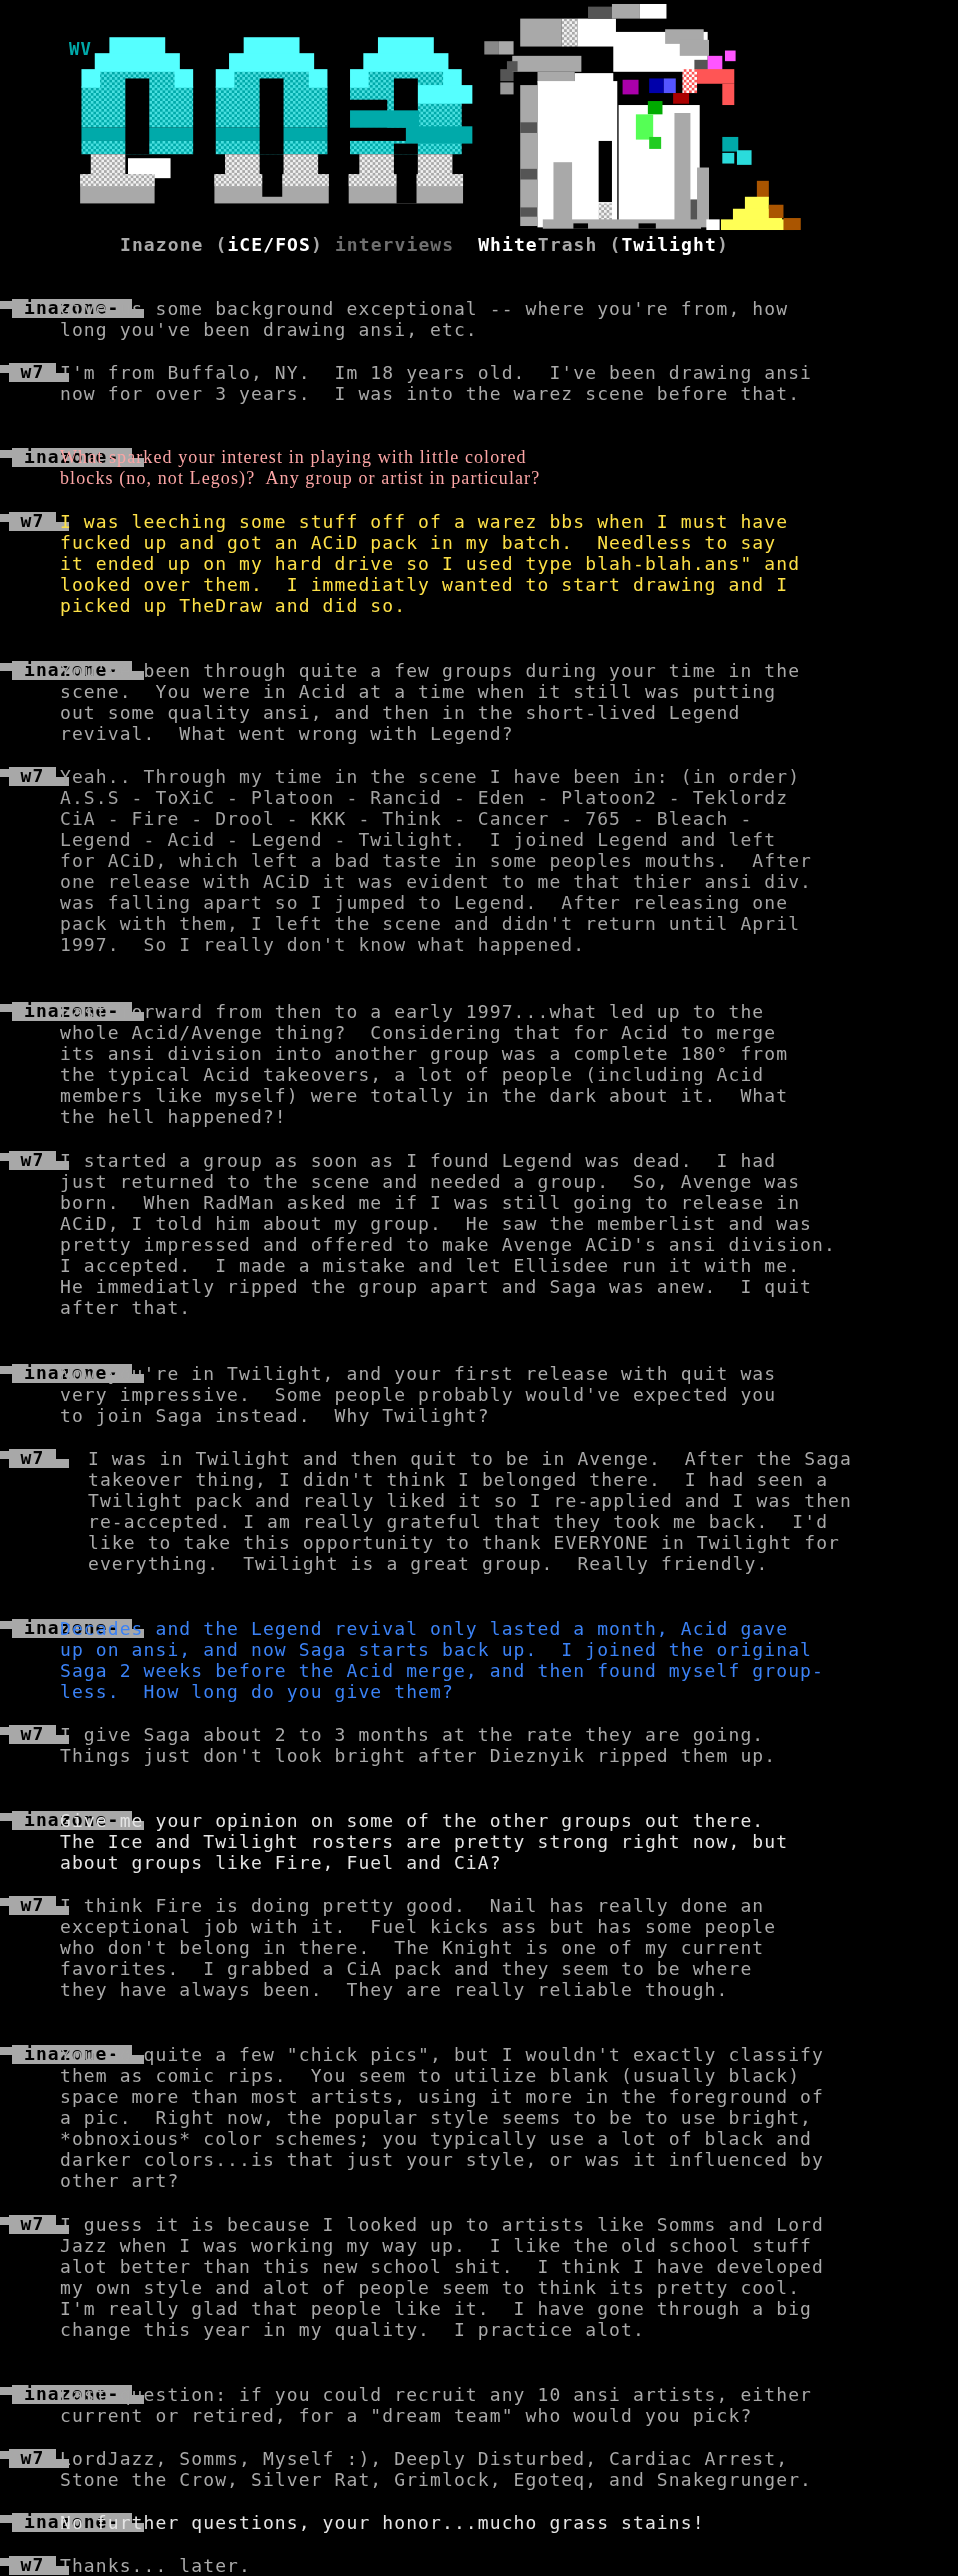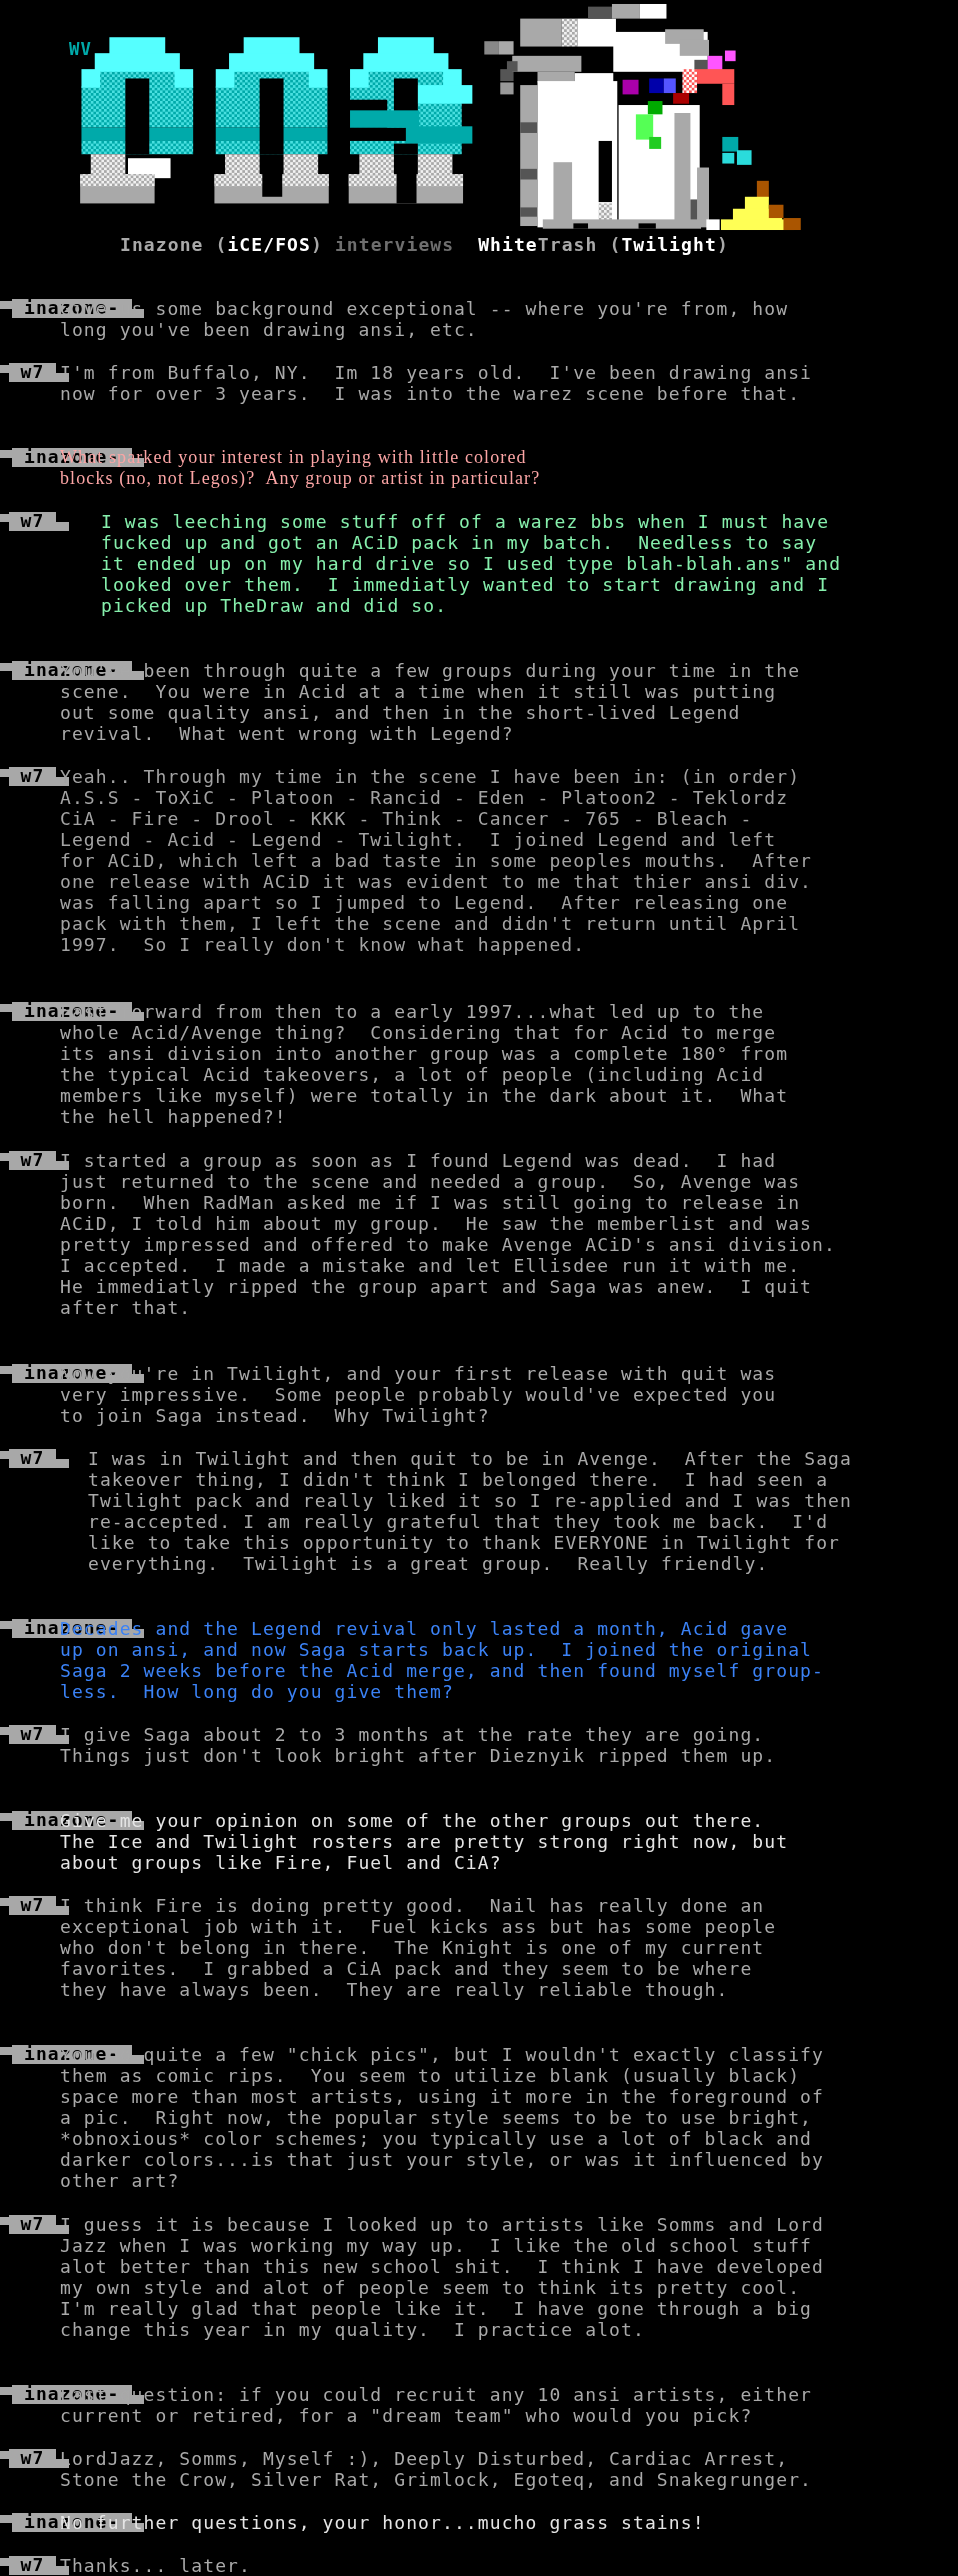--- a/index.html
+++ b/index.html
@@ -208,21 +208,21 @@
     <pre class="txt" style="color: rgb(169, 169, 169);">I'm from Buffalo, NY.  Im 18 years old.  I've been drawing ansi
 now for over 3 years.  I was into the warez scene before that.</pre>
   </div>
   <div class="msg" style="top:447px">
     <div class="badge b-q" style="color: rgb(0, 0, 0); background: rgb(168, 168, 168);">inazone-</div>
     <pre class="txt" style="color: #fca5a5; font-family: Liberation Serif, serif;">What sparked your interest in playing with little colored
 blocks (no, not Legos)?  Any group or artist in particular?</pre>
   </div>
   <div class="msg" style="top:511px">
     <div class="badge b-a" style="color: rgb(0, 0, 0); background: rgb(168, 168, 168);">w7</div>
-    <pre class="txt" style="color: #86efac; margin-left: 41px;">I was leeching some stuff off of a warez bbs when I must have
+    <pre class="txt" style="color: #fde047;">I was leeching some stuff off of a warez bbs when I must have
 fucked up and got an ACiD pack in my batch.  Needless to say
 it ended up on my hard drive so I used type blah-blah.ans" and
 looked over them.  I immediatly wanted to start drawing and I
 picked up TheDraw and did so.</pre>
   </div>
   <div class="msg" style="top:660px">
     <div class="badge b-q" style="color: rgb(0, 0, 0); background: rgb(168, 168, 168);">inazone-</div>
     <pre class="txt" style="color: rgb(169, 169, 169);">You've been through quite a few groups during your time in the
 scene.  You were in Acid at a time when it still was putting
 out some quality ansi, and then in the short-lived Legend

